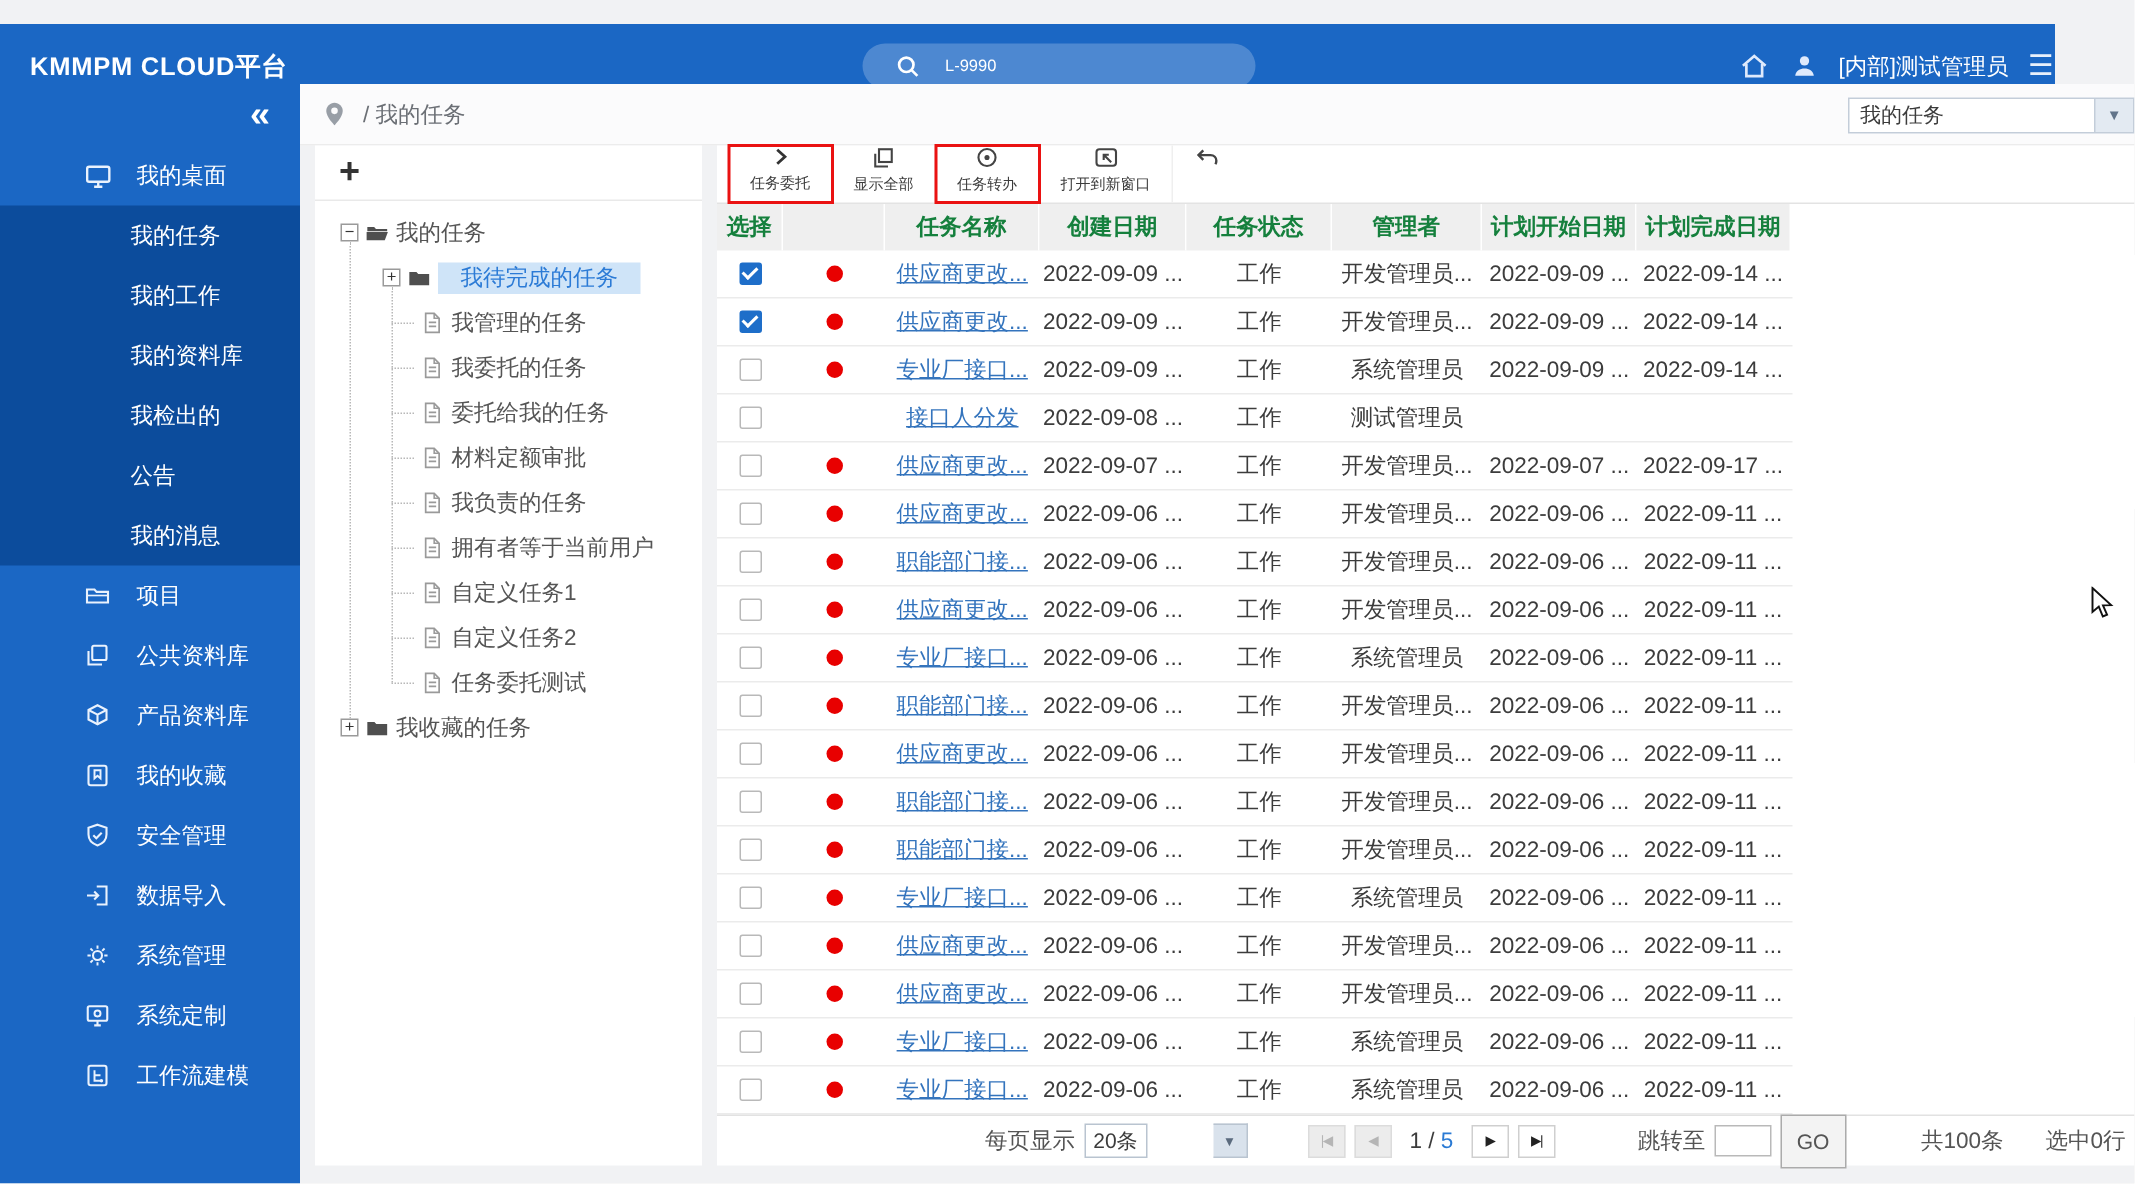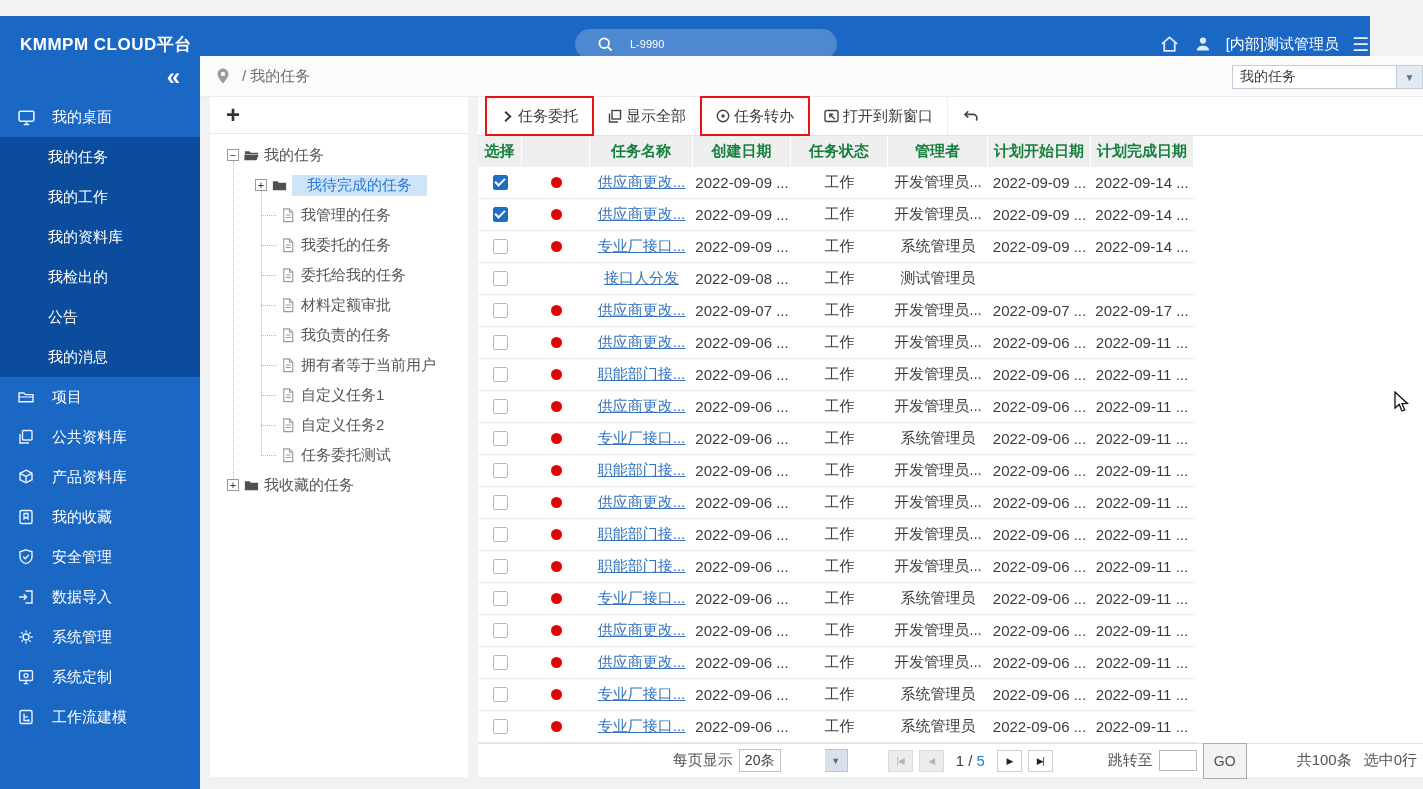--- a/index.html
+++ b/index.html
@@ -15,21 +15,21 @@
                 background: rgba(255,255,255,.22); display: flex; align-items: center; padding-left: 22px; gap: 16px; }
   .searchpill .sv { color: #fff; font-size: 11px; }
   .topright { position: absolute; right: -6px; top: 0; height: 56px; display: flex; align-items: center; gap: 13px; padding-right: 0; }
   .topright .uname { color: #fff; font-size: 15px; white-space: nowrap; }
   .burger { color: #e8f0fb; font-size: 19px; width: 24px; }
 
   
   .sidebar { position: absolute; left: 0; top: 56px; width: 200px; height: 733px; background: #1b67c4; }
   .collapse-row { height: 41px; display: flex; align-items: center; justify-content: flex-end; padding-right: 20px; }
   .collapse-ic { color: #fff; font-size: 24px; font-weight: bold; line-height: 1; }
-  .sitem { height: 40px; display: flex; align-items: center; gap: 16px; padding-left: 16px; color: #fff; font-size: 15px; }
+  .sitem { height: 40px; display: flex; align-items: center; gap: 16px; padding-left: 16px; color: #fff; font-size: 15px; margin-left: 39px; }
   .sitem .si { width: 20px; height: 20px; flex: 0 0 20px; display: flex; align-items: center; justify-content: center; }
   .submenu { background: #0c4c9c; }
   .submenu .sitem { padding-left: 48px; }
 
   
   .content { position: absolute; left: 200px; top: 56px; width: 1223px; height: 733px; background: #f1f2f4; }
   .crumbbar { position: relative; height: 41px; background: #fbfbfc; border-bottom: 1px solid #ececec;
               display: flex; align-items: center; padding-left: 14px; gap: 10px; }
   .crumbtxt { color: #6b6f75; font-size: 15px; }
   .viewsel { position: absolute; right: 0; top: 9px; width: 191px; height: 24px; background: #fff;
@@ -51,22 +51,22 @@
   .trow.leaf { padding-left: 70px; }
   .trow.leaf::before { content: ""; position: absolute; left: 51px; top: 15px; width: 15px; border-top: 1px dotted #b8b8b8; }
   .exp { width: 12px; height: 12px; flex: 0 0 12px; border: 1px solid #9a9a9a; background: #fff; display: flex;
          align-items: center; justify-content: center; font-size: 11px; line-height: 9px; color: #333; z-index: 1; }
   .ticon { width: 17px; height: 17px; flex: 0 0 17px; }
   .sel-label { background: #cfe4f8; color: #2c7bd6; padding: 1px 15px; }
 
   
   .tablecard { position: absolute; left: 278px; top: 0; width: 945px; height: 680px; background: #fff; }
   .toolbar { height: 39px; display: flex; align-items: stretch; padding-left: 8px; border-bottom: 1px solid #e3e3e3; }
-  .tbtn { display: flex; align-items: center; gap: 3px; padding: 0 14px; font-size: 15px; color: #3c3c3c;
-          border-right: 1px solid #efefef; white-space: nowrap; }
+  .tbtn { display: flex; align-items: center; gap: 3px; padding: 0 14px; font-size: 10px; color: #3c3c3c;
+          border-right: 1px solid #efefef; white-space: nowrap; flex-direction: column; }
   .tbtn:last-child { border-right: none; }
   .tbtn.hl { outline: 2px solid #ea1212; outline-offset: -1px; }
 
   .grid { width: 717px; }
   .thead { display: flex; height: 31px; }
   .th { background: #efefef; border-right: 1px solid #fff; display: flex; align-items: center; justify-content: center;
         font-size: 15px; font-weight: 700; color: #15803d; }
   .th:last-child { border-right: none; }
   .tr { display: flex; height: 32px; border-bottom: 1px solid #ebebeb; }
   .td { display: flex; align-items: center; justify-content: center; font-size: 15px; color: #3c3c3c; overflow: hidden; white-space: nowrap; }
@@ -91,21 +91,21 @@
   .ppbtn { width: 23px; background: #d9e2ec; border: 1px solid #b9c4d0; border-left: none; display: flex;
            align-items: center; justify-content: center; font-size: 9px; color: #5b6b7e; }
   .navbtn { width: 25px; height: 22px; border: 1px solid #cfcfcf; background: #fff; display: flex; align-items: center;
             justify-content: center; font-size: 9px; color: #222; letter-spacing: -1px; }
   .navbtn.dis { background: #ececec; border-color: #dcdcdc; color: #b5b5b5; }
   .pageind { margin: 0 6px; color: #3c3c3c; }
   .pageind .tot { color: #2a7ad4; }
   .jumpin { width: 38px; height: 21px; border: 1px solid #b9b9b9; background: #fff; }
   .gobtn { padding: 17px 10px; height: 22px; border: 1px solid #ababab; background: #f3f3f3; color: #555;
            font-size: 14px; display: flex; align-items: center; }
-  .counts { display: flex; gap: 12px; align-items: center; }
+  .counts { display: flex; gap: 28px; align-items: center; }
 
   .cursor { position: absolute; left: 1392px; top: 391px; z-index: 50; }
 </style>
 </head>
 <body>
 
 <div class="stage">
 
   <div class="topbar">
     <div class="logo">KMMPM CLOUD平台</div>

